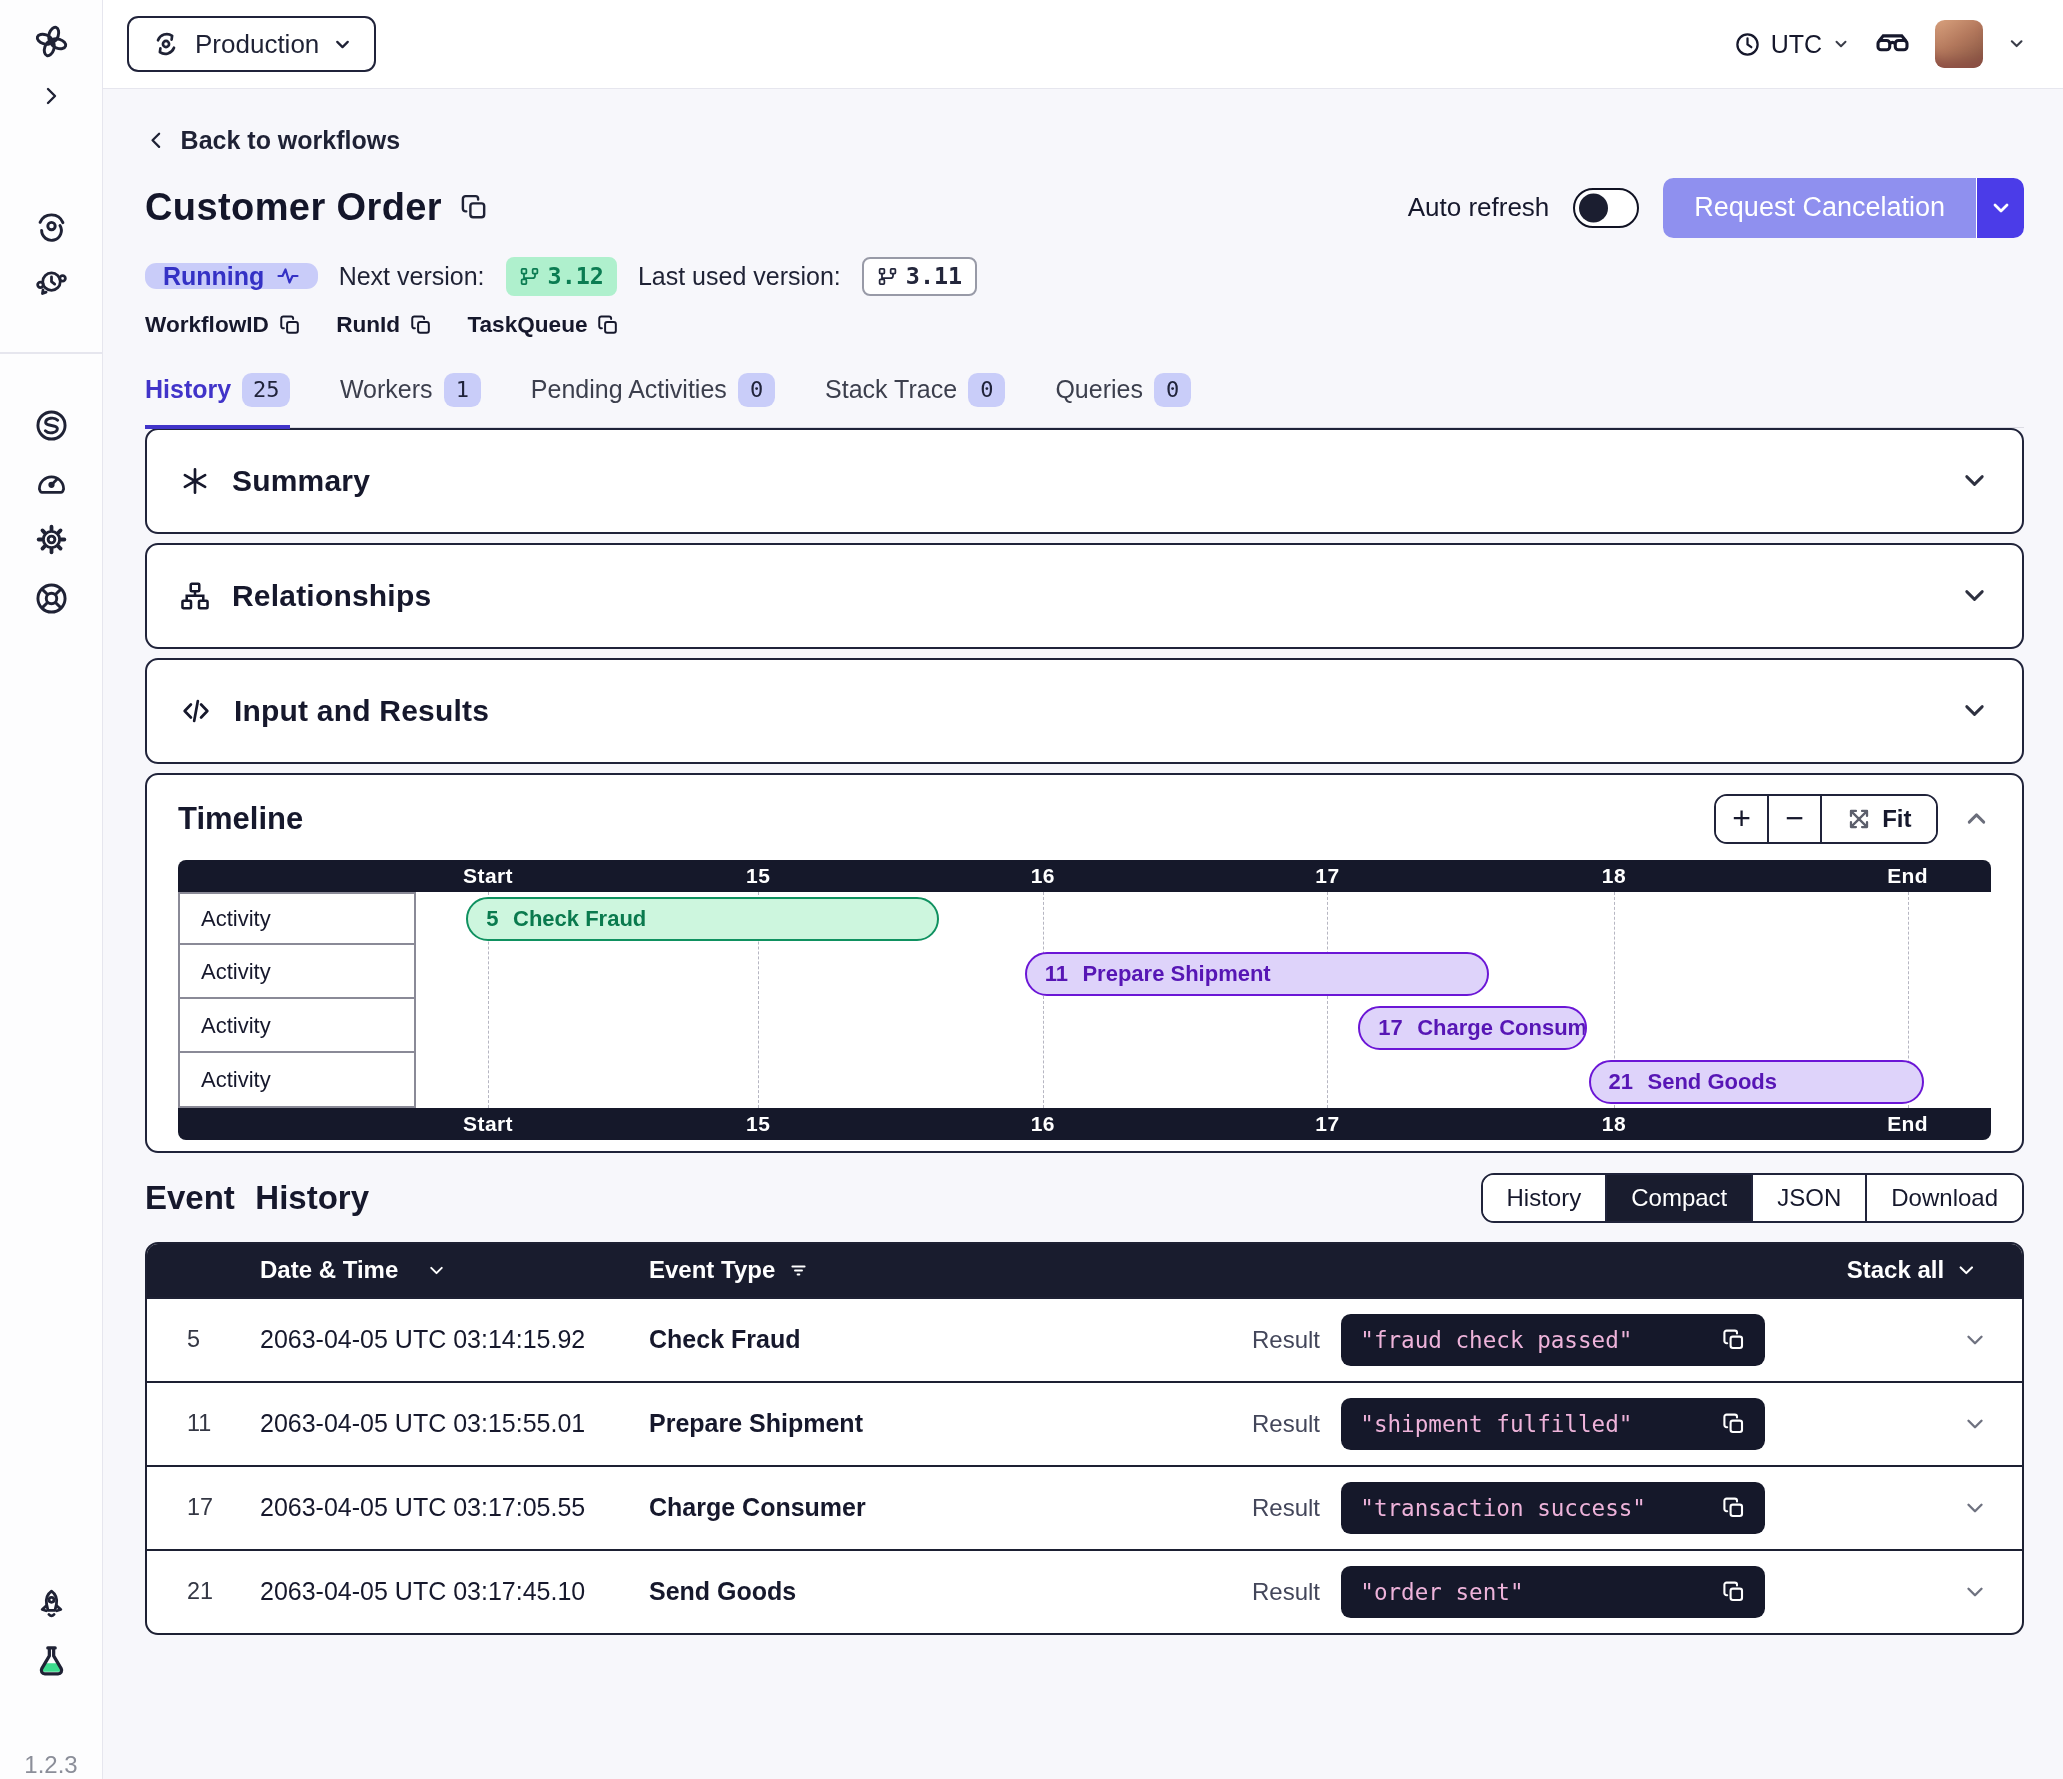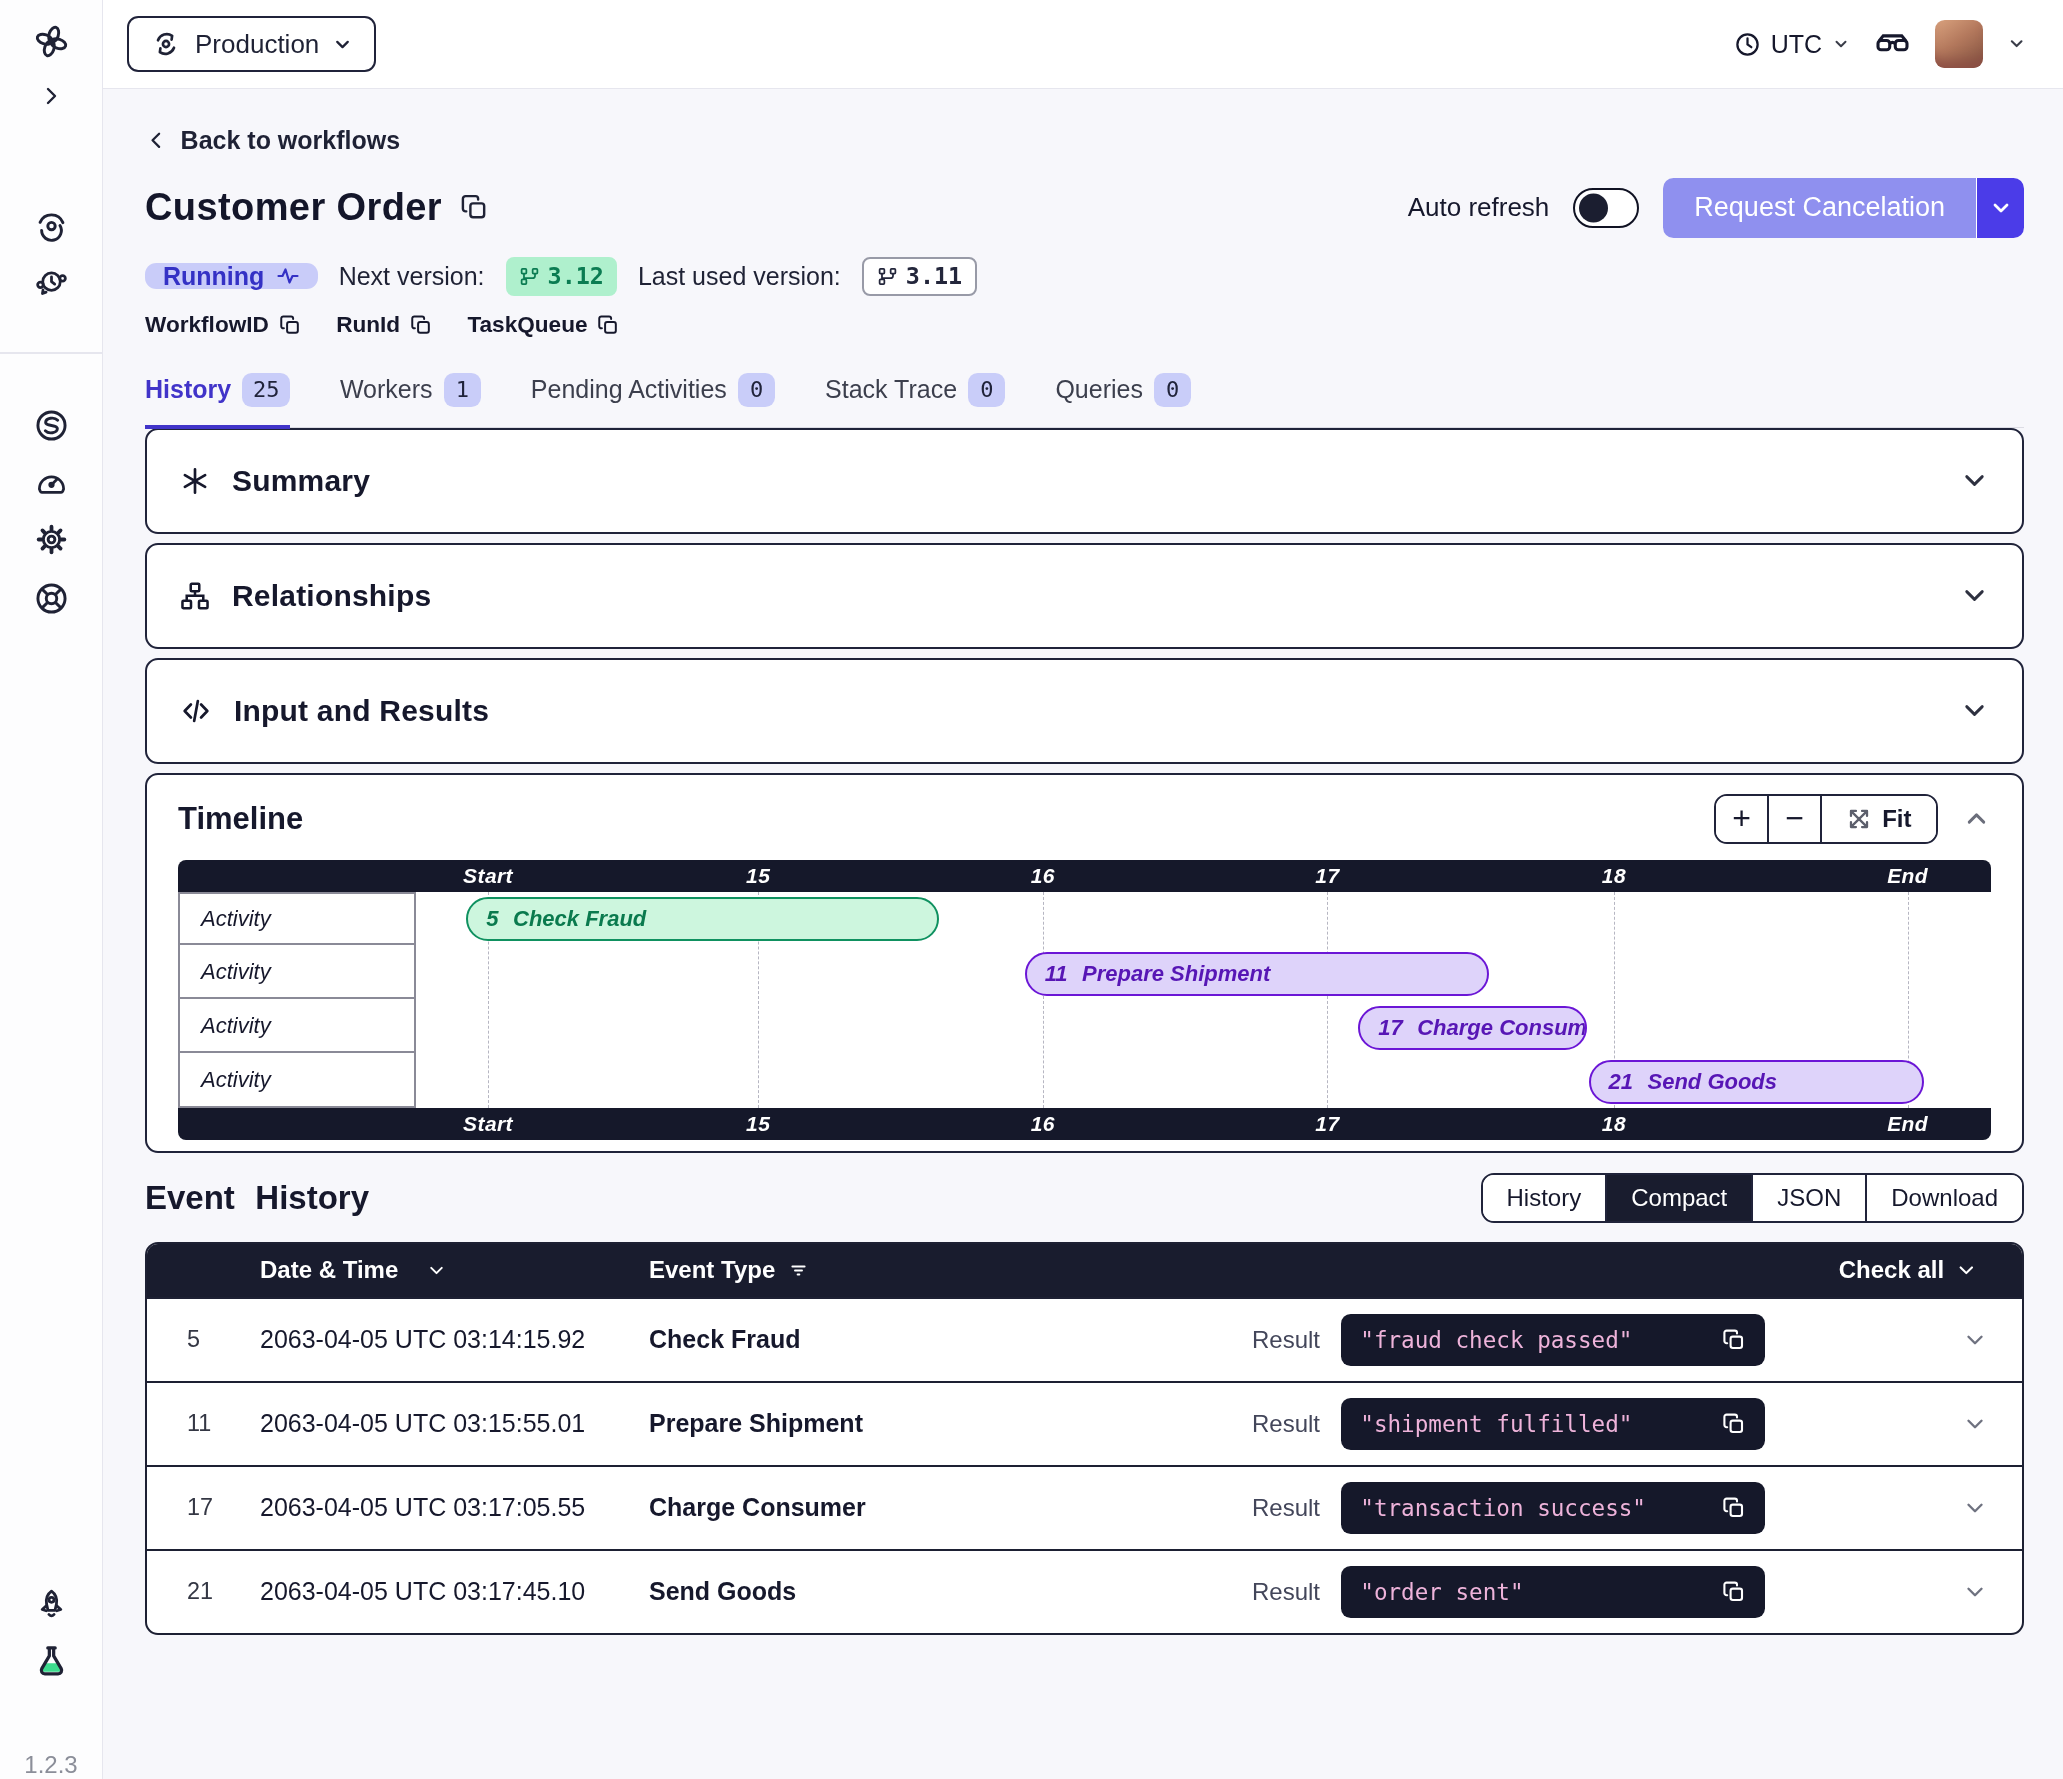--- a/index.html
+++ b/index.html
@@ -62,21 +62,21 @@
   
   .timeline-panel { margin-top:5.6px; height:380px; padding:0 31px; }
   .tl-head { display:flex; align-items:center; margin-top:19.3px; }
   .tl-title { font-size:31px; font-weight:700; }
   .tl-controls { margin-left:auto; display:flex; align-items:center; }
   .zoom-group { display:flex; align-items:stretch; height:50px; border:2.4px solid #20233a; border-radius:13px; overflow:hidden; background:#fff; }
   .zg-btn { display:flex; align-items:center; justify-content:center; width:53px; font-size:32px; font-weight:500; border-right:2.4px solid #20233a; cursor:pointer; background:#fff; color:#16182c; }
   .zg-btn.fit { width:114px; gap:9.7px; font-size:24px; font-weight:600; border-right:none; }
   .collapse-chev { margin-left:24px; color:#6b6e7b; cursor:pointer; }
 
-  .chart { margin-top:16px; position:relative;font-style:italic; }
+  .chart { margin-top:16px; position:relative; }
   .axisbar { position:relative; height:32px; background:#15182a; }
   .axisbar.top { border-radius:8px 8px 0 0; }
   .axisbar.bottom { border-radius:0 0 8px 8px; }
   .tick { position:absolute; top:50%; transform:translate(-50%,-50%); color:#fff; font-size:21px; font-weight:600; letter-spacing:0.4px; }
   .tl-rows { position:relative; height:216px; background:#fff; }
   .gridline { position:absolute; top:0; bottom:0; width:0; border-left:1.6px dashed #b6b6c2; }
   .leftcol { position:absolute; left:0; top:0; bottom:0; width:13.1%; display:grid; grid-template-rows:repeat(4,1fr); z-index:2; }
   .leftcell { background:#fff; border:2.4px solid #8a8a97; margin-top:-2.4px; display:flex; align-items:center; padding-left:21px; font-size:22px; }
   .leftcell:first-child { margin-top:0; }
   .bar { position:absolute; height:44px; border-radius:22px; display:flex; align-items:center; gap:14.5px; padding-left:18px; font-size:22px; font-weight:600; white-space:nowrap; overflow:hidden; cursor:pointer; z-index:3; }
@@ -486,21 +486,21 @@
               <polyline points="6 9 12 15 18 9"></polyline>
             </svg>
         </span>
         <span class="col-et" style="cursor:pointer">
           <span>Event Type</span>
           <svg width="21" height="21" viewBox="0 0 24 24" fill="none" stroke="currentColor" stroke-width="2.2" stroke-linecap="round">
               <path d="M5 7.5 h14 M8 12 h8 M11 16.5 h2"></path>
             </svg>
         </span>
         <span class="eh-expand">
-          <span>Check all</span>
+          <span>Stack all</span>
           <svg width="22.6" height="22.6" viewBox="0 0 24 24" fill="none" stroke="currentColor" stroke-width="2.2" stroke-linecap="round" stroke-linejoin="round">
               <polyline points="6 9 12 15 18 9"></polyline>
             </svg>
         </span>
       </div>
 
       <div class="eh-row">
         <span class="cell-id">5</span>
         <span class="cell-dt">2063-04-05 UTC 03:14:15.92</span>
         <span class="cell-type">Check Fraud</span>

